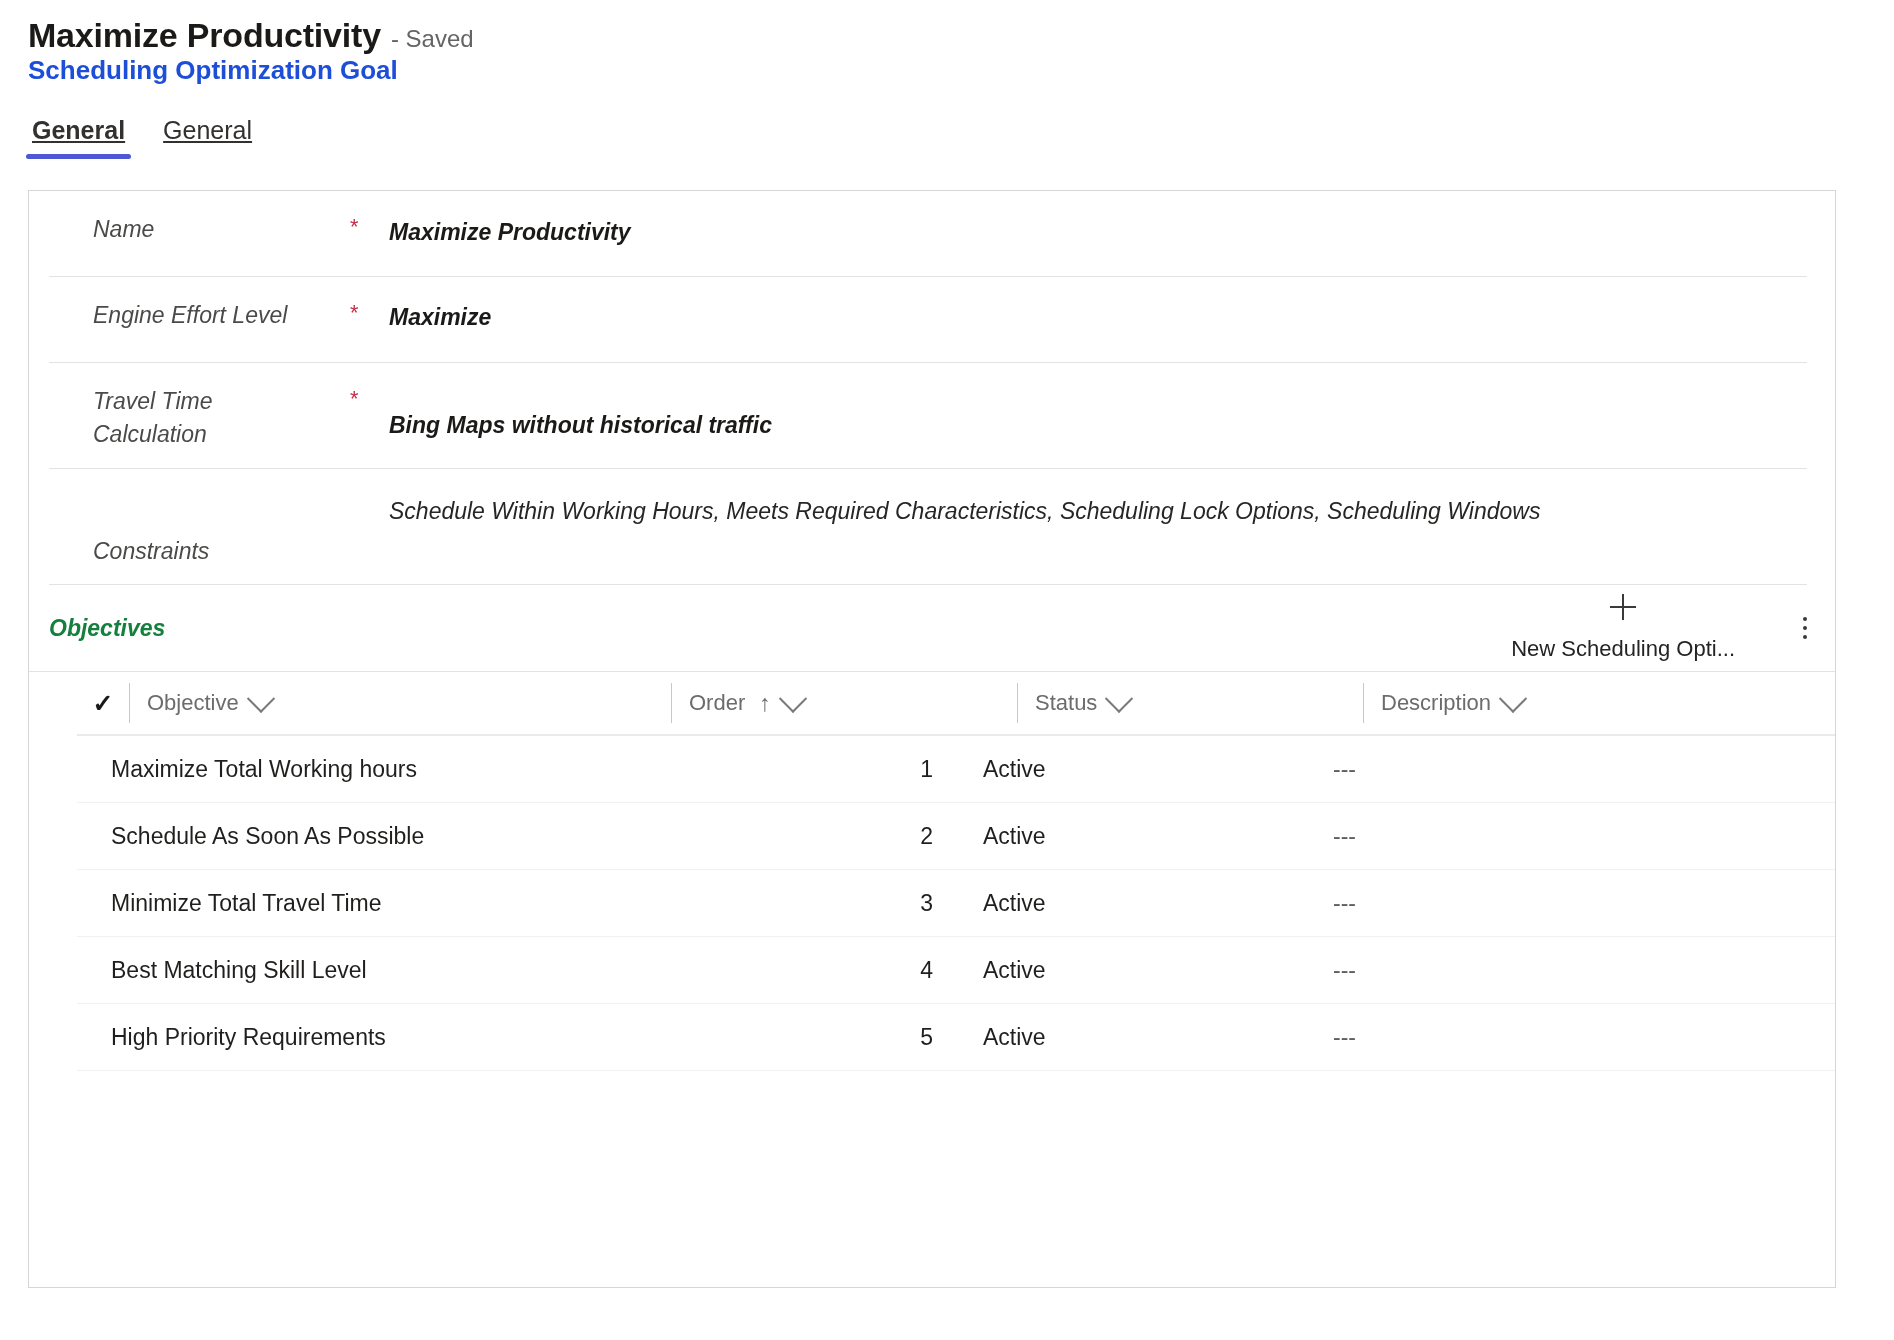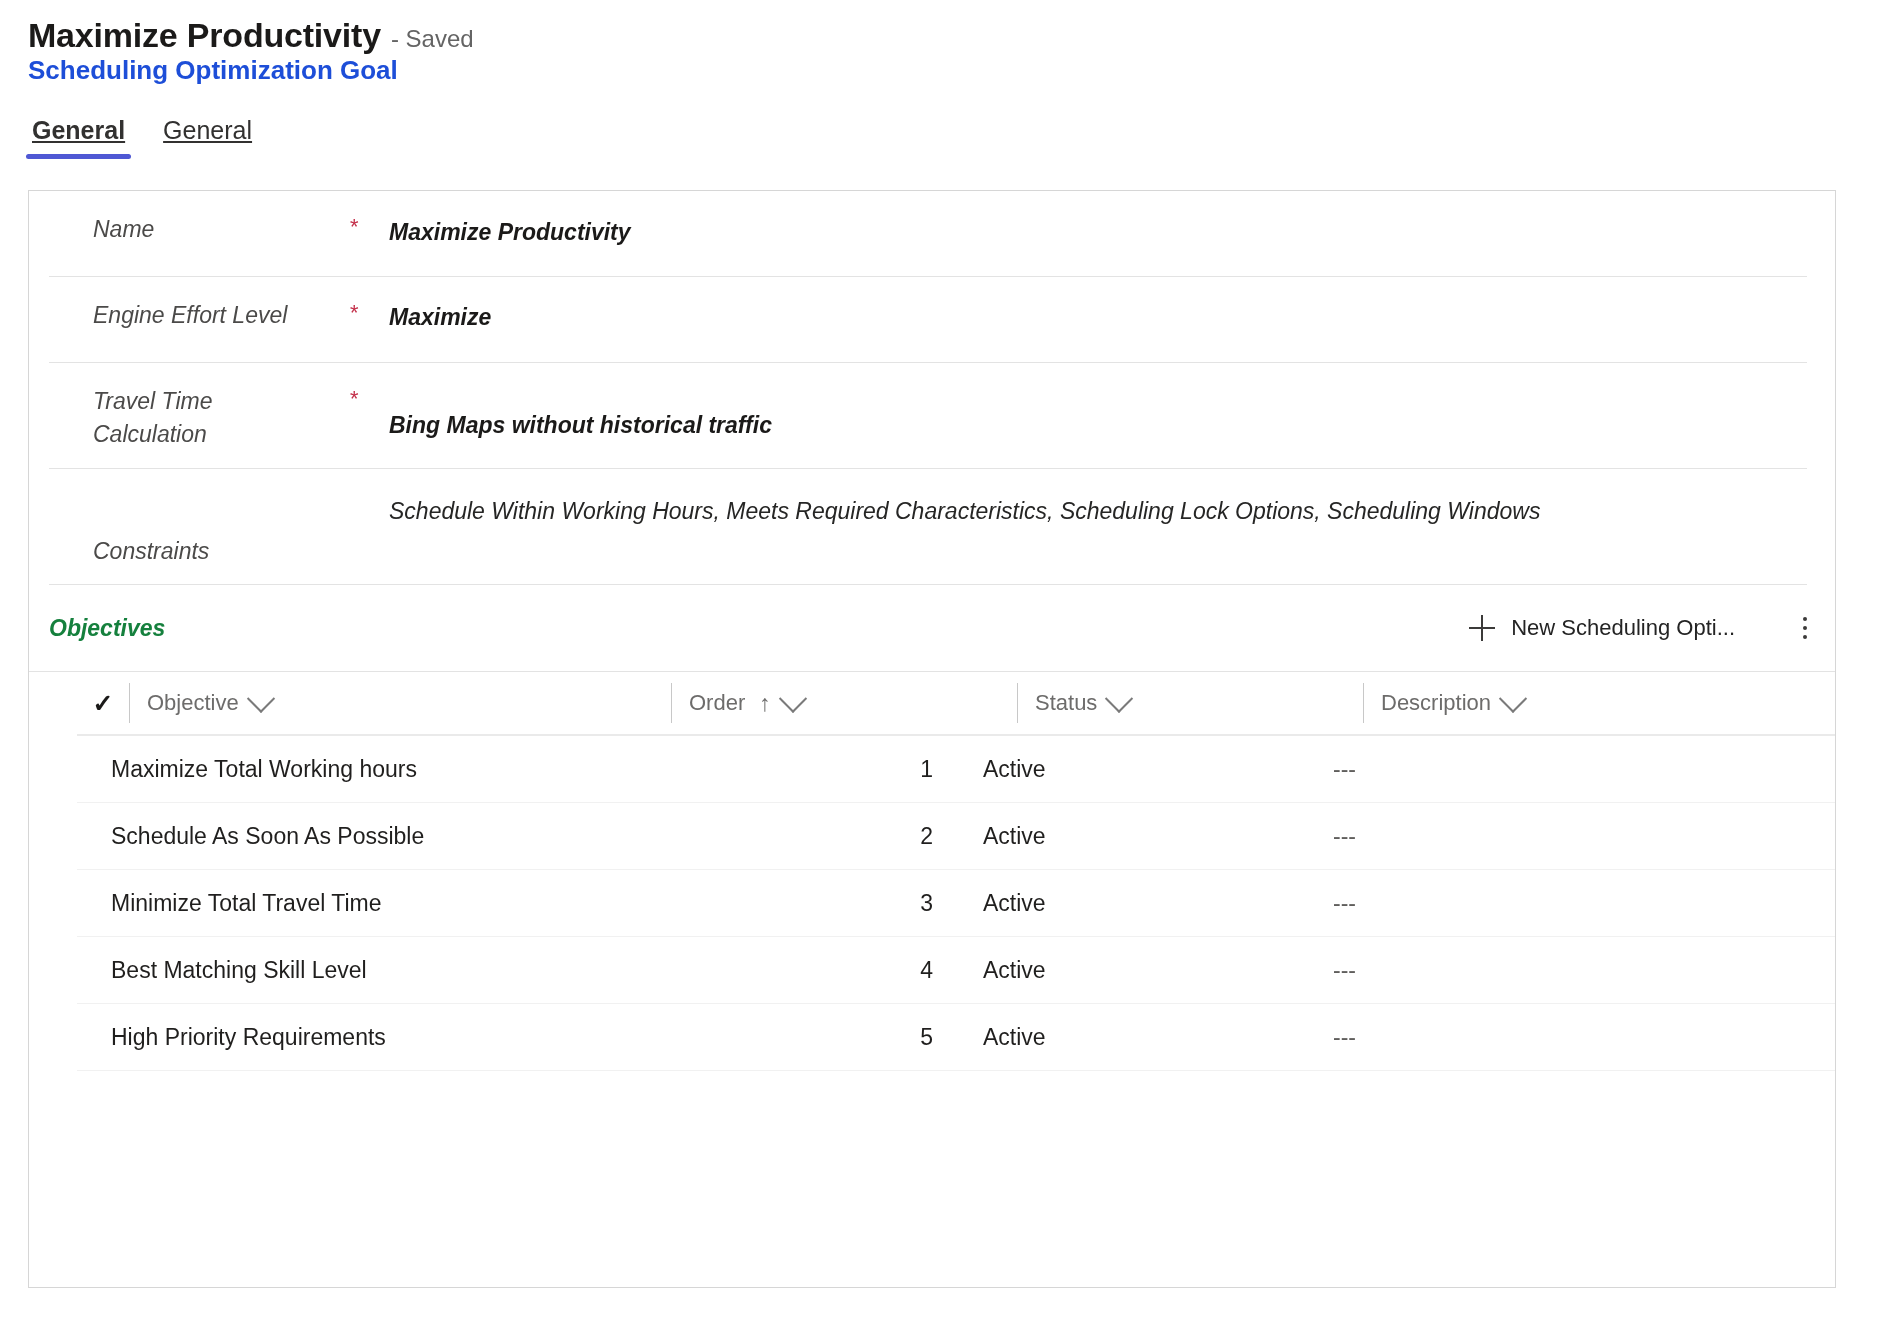--- a/index.html
+++ b/index.html
@@ -159,20 +159,21 @@
   }
   .cmd-button {
     display: flex;
     align-items: center;
     gap: 16px;
     padding: 8px 14px;
     font-size: 22px;
     color: #242424;
     cursor: pointer;
     border-radius: 2px;
+    flex-direction: column;
   }
   .plus-icon {
     width: 26px;
     height: 26px;
     position: relative;
     display: inline-block;
   }
   .plus-icon::before, .plus-icon::after {
     content: "";
     position: absolute;

